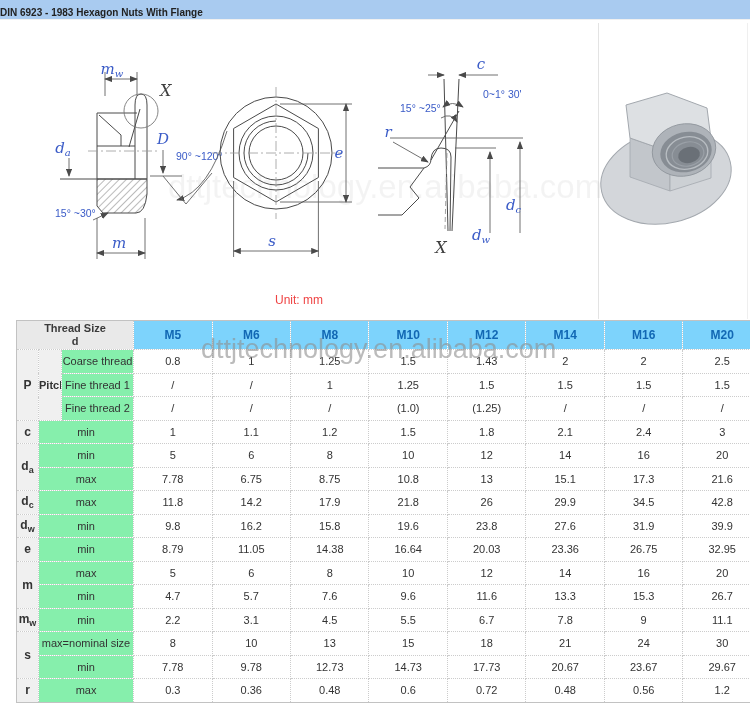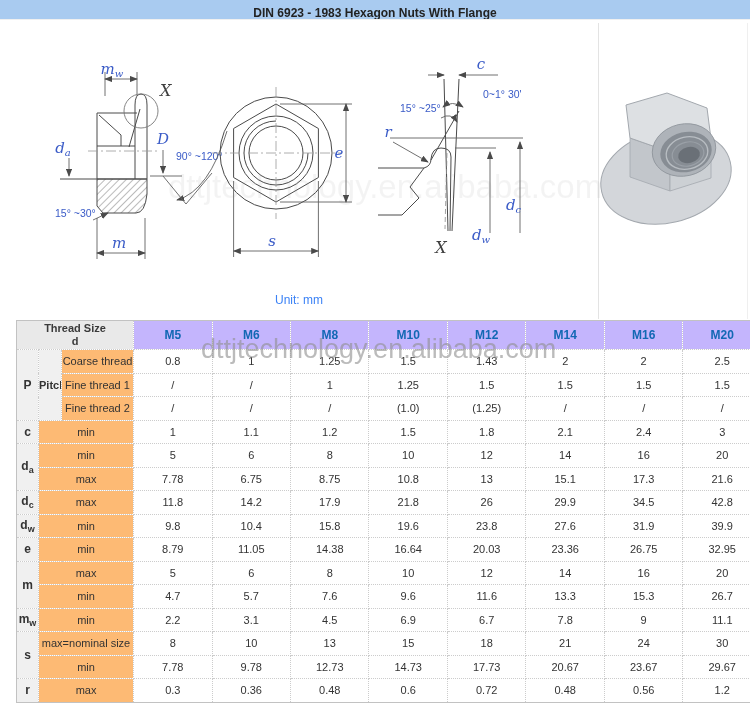--- a/index.html
+++ b/index.html
@@ -1,43 +1,43 @@
 <!DOCTYPE html>
 <html><head>
 <meta charset="utf-8">
 <style>
   html,body{margin:0;padding:0;background:#fff;}
   body{width:750px;height:708px;position:relative;overflow:hidden;
        font-family:"Liberation Sans",sans-serif;}
   .titlebar{position:absolute;left:0;top:0;width:750px;height:25px;
-    background:#a9cbf0;display:flex;align-items:center;justify-content:center;
-    font-size:12px;font-weight:bold;color:#222;}
+    background:#a9cbf0;display:flex;align-items:center;justify-content:flex-start;
+    font-size:10px;font-weight:bold;color:#222;}
   .figures{position:absolute;left:0;top:19px;width:750px;height:301px;background:#fff;
     border-top:1px solid #f0f0f0;}
   .fig-divider{position:absolute;left:598px;top:3px;width:1px;height:296px;background:#e3e3e3;}
   .fig-right-edge{position:absolute;left:747px;top:3px;width:1px;height:296px;background:#efefef;}
   .unit-label{position:absolute;left:0;top:273px;width:598px;text-align:center;
-    font-size:12px;color:#3b82f6;}
+    font-size:12px;color:#ef4444;}
   .wm-table{position:absolute;left:201px;top:334px;font-size:27px;color:#8f8f8f;
     opacity:.6;z-index:5;pointer-events:none;white-space:nowrap;}
   .wm-fig{position:absolute;left:168px;top:148px;font-size:33px;color:#777;
     opacity:.08;pointer-events:none;white-space:nowrap;}
 
   table.spec{position:absolute;left:16px;top:320px;width:746px;border-collapse:collapse;
     table-layout:fixed;font-size:11px;color:#333;}
   table.spec td, table.spec th{border:1px dotted #cccccc;text-align:center;
     vertical-align:middle;padding:0;overflow:hidden;}
   table.spec{border:1px solid #c2c2c2;}
   th.corner{background:#e9e9e9;font-weight:bold;color:#3a3a3a;height:28px;line-height:13px;}
-  th.colhead{background:#c4b5fd;color:#1268b4;font-weight:bold;font-size:12px;}
+  th.colhead{background:#7dd3fc;color:#1268b4;font-weight:bold;font-size:12px;}
   td.symcell{background:#f0f0f0;font-size:12px;color:#333;}
   td.symcell b{font-weight:bold;}
   td.symcell sub{font-size:9px;}
   td.midcell{background:#f0f0f0;font-weight:bold;color:#333;}
-  td.labelcell{background:#fdba74;height:22.5px;}
+  td.labelcell{background:#86efac;height:22.5px;}
   td.valcell{background:#fff;}
 
   svg text{user-select:none;}
   .ln{stroke:#4a4a4a;stroke-width:1;fill:none;}
   .lt{stroke:#606060;stroke-width:.9;fill:none;}
   .cl{stroke:#999;stroke-width:.8;fill:none;stroke-dasharray:10 3 2 3;}
   .dsh{stroke:#8a8a8a;stroke-width:.8;fill:none;stroke-dasharray:5 3;}
   .lbl{font:italic 15px "DejaVu Serif",serif;fill:#3a5bc7;}
   .lbls{font:italic 10px "DejaVu Serif",serif;fill:#3a5bc7;}
   .ang{font:10.5px "Liberation Sans",sans-serif;fill:#3a5bc7;}
@@ -290,21 +290,21 @@
         <td class="valcell">21.8</td>
         <td class="valcell">26</td>
         <td class="valcell">29.9</td>
         <td class="valcell">34.5</td>
         <td class="valcell">42.8</td>
       </tr>
       <tr>
         <td rowspan="1" class="symcell"><b>d<sub>w</sub></b></td>
         <td class="labelcell" colspan="2">min</td>
         <td class="valcell">9.8</td>
-        <td class="valcell">10.4</td>
+        <td class="valcell">16.2</td>
         <td class="valcell">15.8</td>
         <td class="valcell">19.6</td>
         <td class="valcell">23.8</td>
         <td class="valcell">27.6</td>
         <td class="valcell">31.9</td>
         <td class="valcell">39.9</td>
       </tr>
       <tr>
         <td rowspan="1" class="symcell"><b>e</b></td>
         <td class="labelcell" colspan="2">min</td>
@@ -339,21 +339,21 @@
         <td class="valcell">13.3</td>
         <td class="valcell">15.3</td>
         <td class="valcell">26.7</td>
       </tr>
       <tr>
         <td rowspan="1" class="symcell"><b>m<sub>w</sub></b></td>
         <td class="labelcell" colspan="2">min</td>
         <td class="valcell">2.2</td>
         <td class="valcell">3.1</td>
         <td class="valcell">4.5</td>
-        <td class="valcell">6.9</td>
+        <td class="valcell">5.5</td>
         <td class="valcell">6.7</td>
         <td class="valcell">7.8</td>
         <td class="valcell">9</td>
         <td class="valcell">11.1</td>
       </tr>
       <tr>
         <td rowspan="2" class="symcell"><b>s</b></td>
         <td class="labelcell" colspan="2">max=nominal size</td>
         <td class="valcell">8</td>
         <td class="valcell">10</td>

